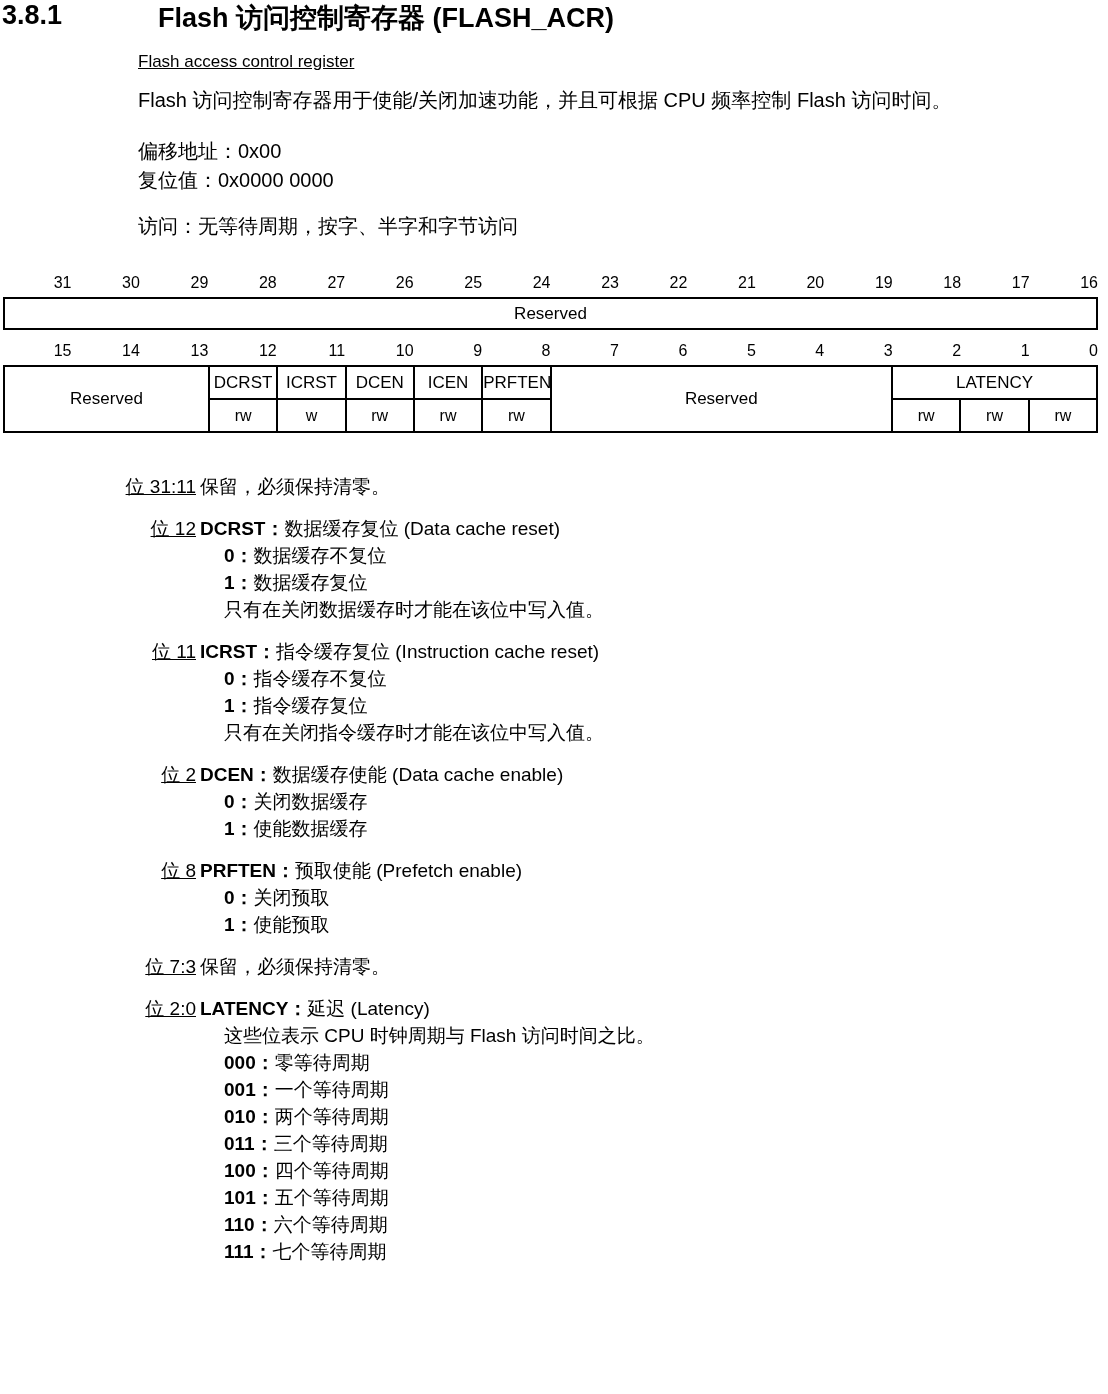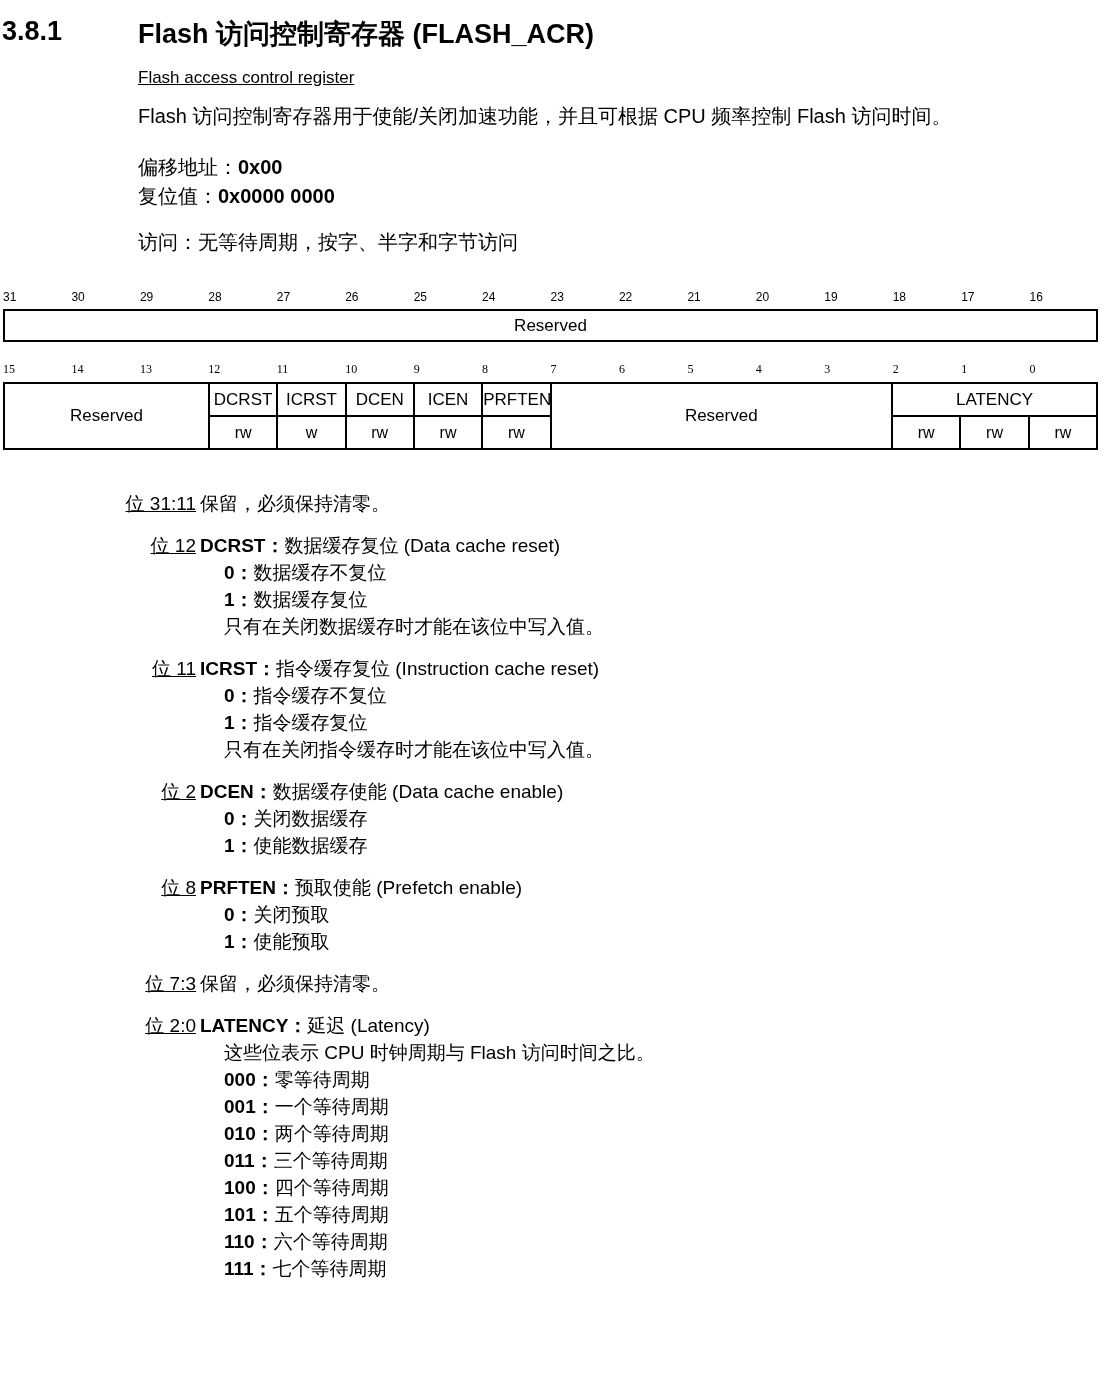--- a/index.html
+++ b/index.html
@@ -2,38 +2,38 @@
 <html><head>
 <meta charset="utf-8">
 <style>
   * { margin:0; padding:0; box-sizing:border-box; }
   html,body { background:#ffffff; }
   body {
     width:1108px; height:1394px; overflow:hidden;
     font-family:"Liberation Sans","DejaVu Sans",sans-serif;
     color:#000;
   }
-  .doc { position:relative; width:1108px; height:1394px; padding-top:16px; }
+  .doc { position:relative; width:1108px; height:1394px; }
 
   
   .sec-head { display:flex; align-items:flex-start; }
   .sec-num { width:138px; flex:none; font-size:27px; font-weight:bold; padding-left:2px; }
-  .sec-title { font-size:27px; font-weight:bold; }
+  .sec-title { font-size:27px; font-weight:bold;margin-left:20px; }
 
   .indent { margin-left:138px; }
   .subtitle { margin-top:16px; font-size:17px;text-decoration:underline; }
   .para { margin-top:15px; font-size:20px; }
   .addr { margin-top:23px; font-size:20px; line-height:29px; }
-  .addr b, .para b { font-weight:bold; }
+  .addr b, .para b { font-weight:normal; }
   .access-line { margin-top:18px; font-size:20px; }
 
   
   .regtable { margin:34px 0 0 3px; width:1095px; }
-  .bitsrow { display:grid; grid-template-columns:repeat(16,1fr); font-size:12px; text-align:left; padding:0 0 5px 0; }
-  .bitsrow.low { margin-top:20px;font-family:Liberation Serif, serif; }
+  .bitsrow { display:grid; grid-template-columns:repeat(16,1fr); font-size:16px; text-align:right; padding:0 0 5px 0; }
+  .bitsrow.low { margin-top:12px; }
   .resvbox { border:2px solid #000; height:33px; line-height:29px; text-align:center; font-size:17px; }
   table.fields { border-collapse:collapse; table-layout:fixed; width:1095px; margin-top:0; }
   table.fields td { border:2px solid #000; text-align:center; height:33px; }
   td.name { font-size:17px; }
   td.resv { font-size:17px; }
   td.acc  { font-size:16px; }
 
   
   .desc { margin-top:40px; font-size:19px; line-height:27px; }
   .entry { display:flex; margin-bottom:15px; }

